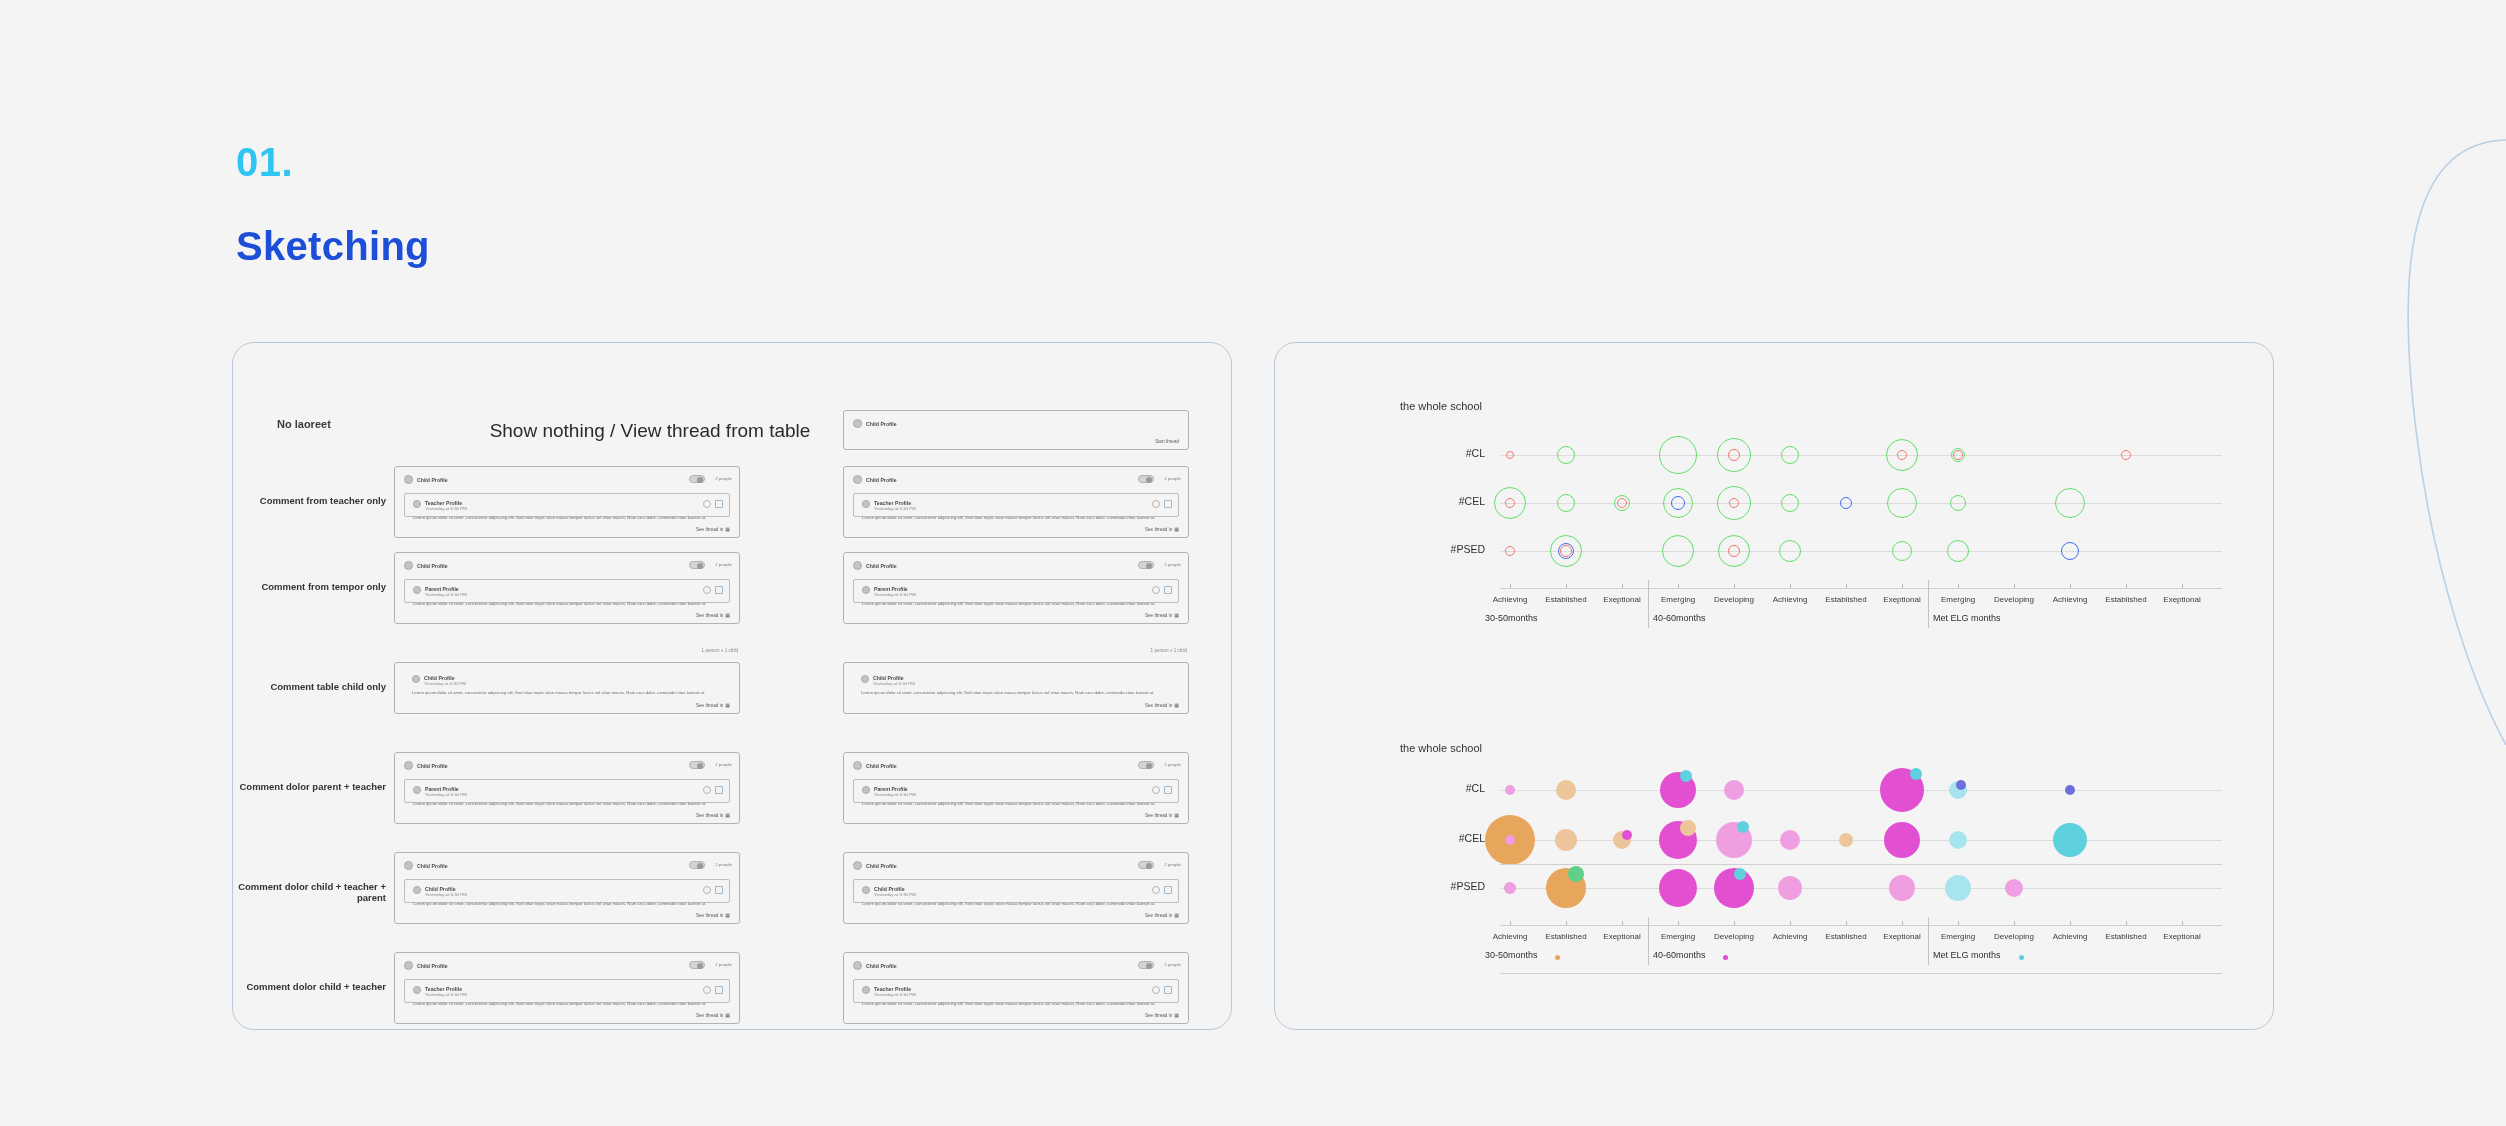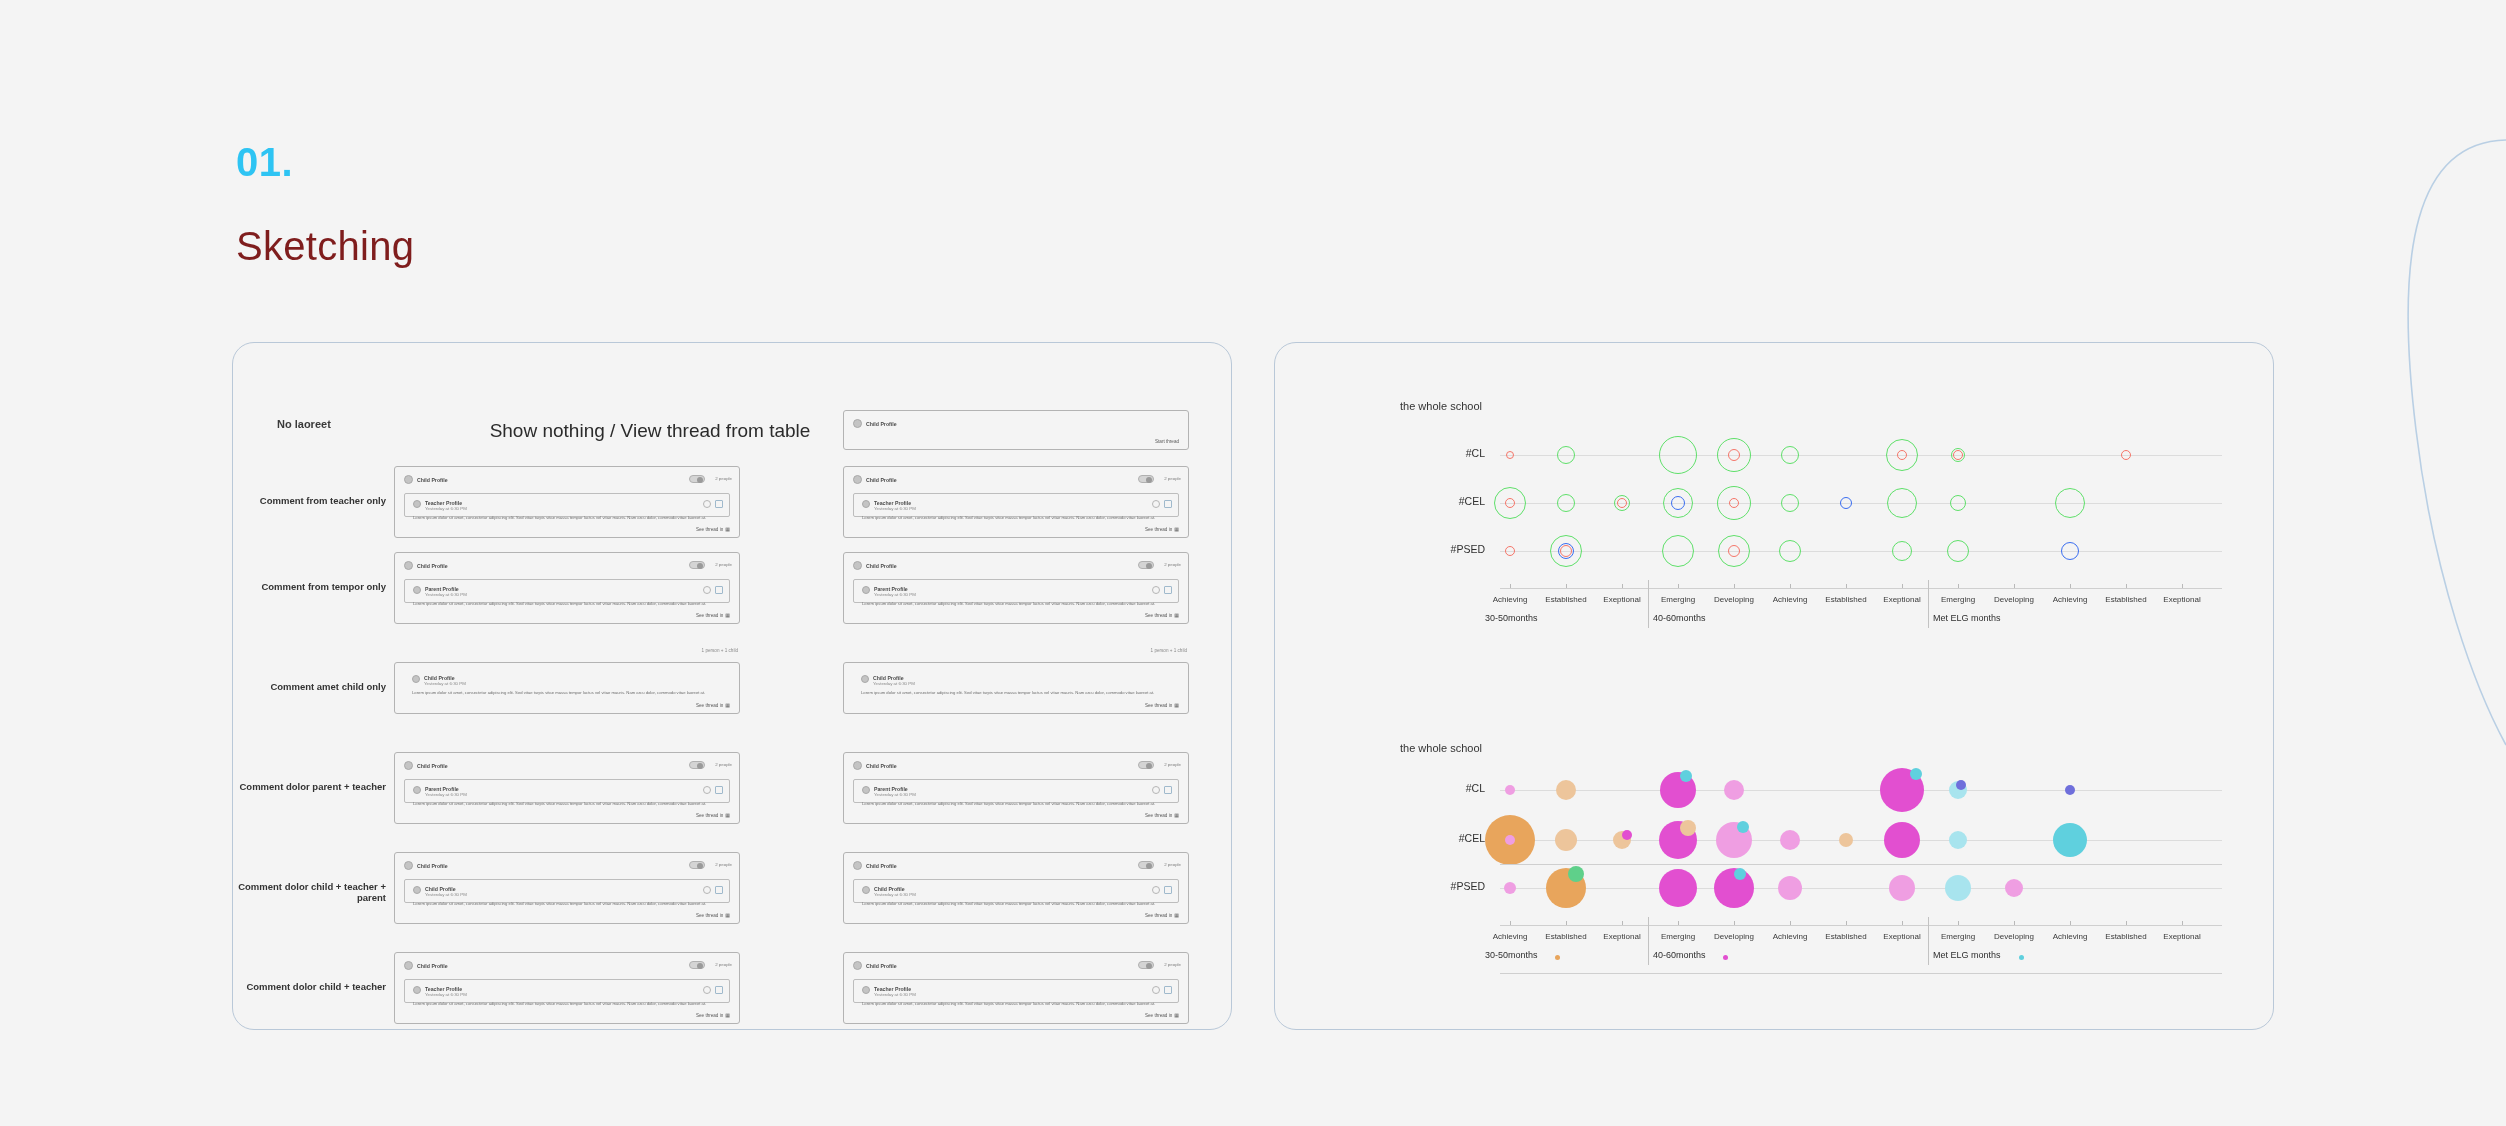--- a/index.html
+++ b/index.html
@@ -11,21 +11,21 @@
   }
   .stage { position: relative; width: 2506px; height: 1126px; }
 
   
   .section-num {
     position: absolute; left: 236px; top: 140px;
     font-size: 40px; font-weight: bold; color: #2ec4f3; letter-spacing: .5px;
   }
   .section-title {
     position: absolute; left: 236px; top: 224px;
-    font-size: 40px; font-weight: normal; color: #7f1d1d; letter-spacing: .3px;
+    font-size: 40px; font-weight: bold; color: #1d4ed8; letter-spacing: .3px;
   }
 
   
   .swoosh { position: absolute; right: 0; top: 130px; width: 130px; height: 620px; }
 
   
   .panel {
     position: absolute; background: #f4f4f4;
     border: 1.4px solid #b9c8d8; border-radius: 22px;
   }
@@ -219,21 +219,21 @@
           <div class="icon-btns">
             <div class="ibtn"></div>
             <div class="ibtn trash"></div>
           </div>
         </div>
         <div class="thread-link">
           <span>See thread in</span>
           <span style="font-size: 5px;">▦</span>
         </div>
       </div>
-      <div class="rowlabel" style="left: 236px; top: 681px;">Comment amet child only</div>
+      <div class="rowlabel" style="left: 236px; top: 681px;">Comment table child only</div>
       <div class="card" style="left: 394px; top: 662px; width: 346px; height: 52px;">
         <div class="card-head">
           <div class="avatar"></div>
           <div class="nm">Child Profile</div>
         </div>
         <div class="inner" style="border: none; top: 6px;">
           <div style="display: flex; gap: 4px;">
             <div class="avatar sm"></div>
             <div>
               <div class="nm">Child Profile</div>

